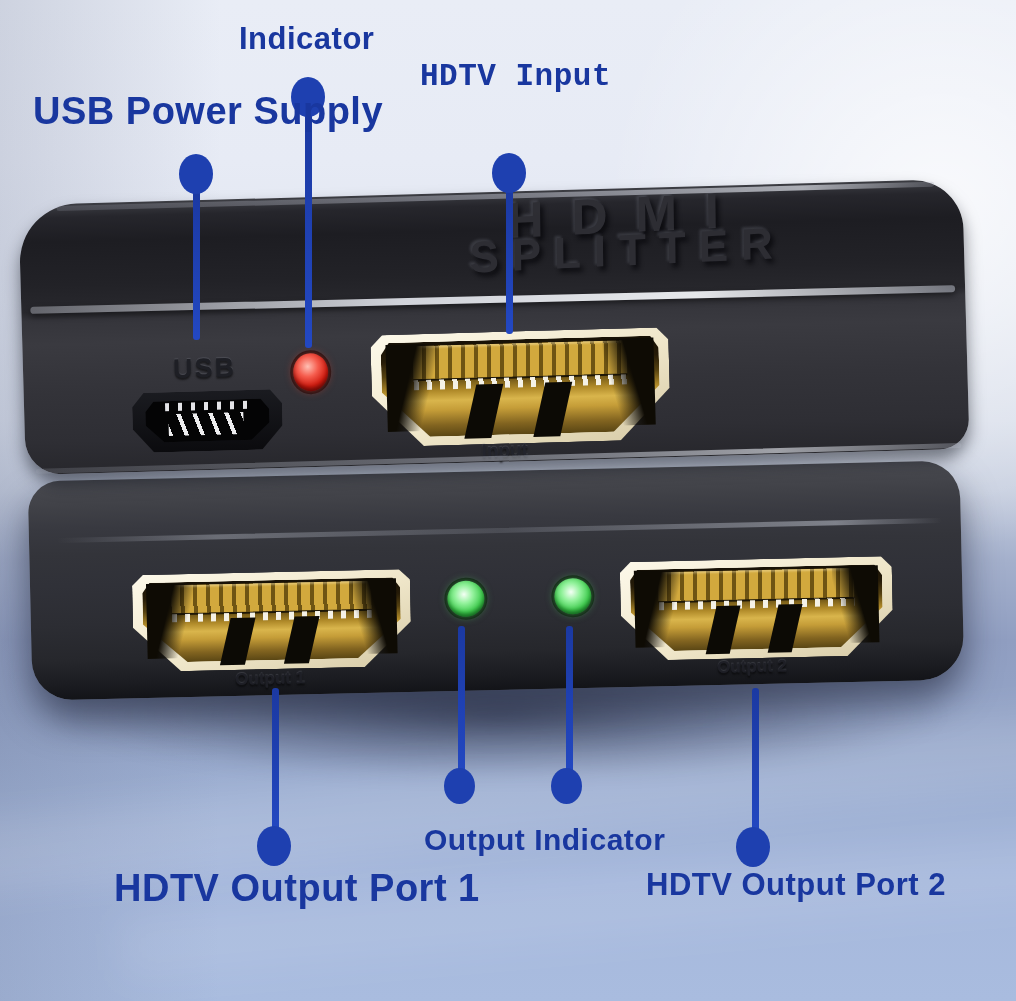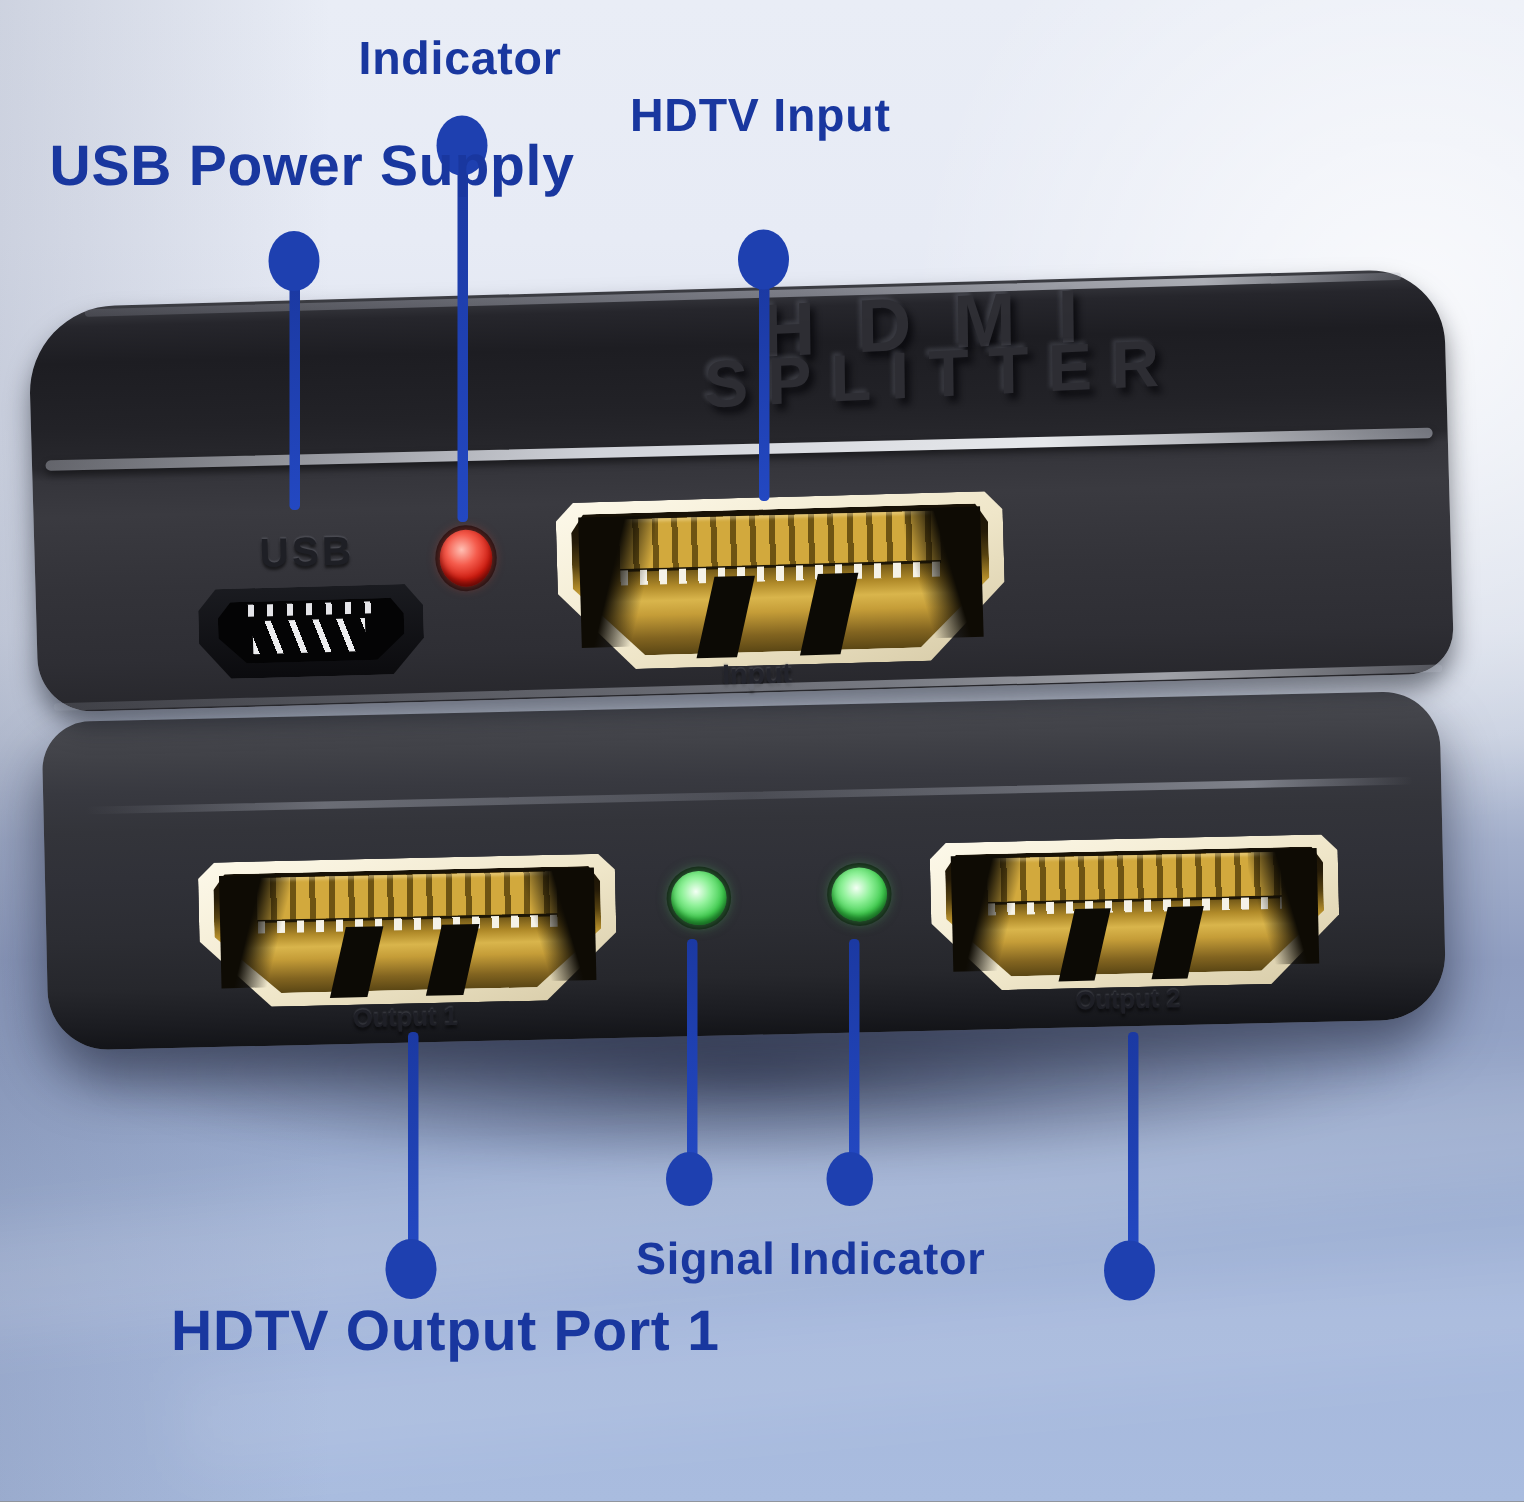--- a/index.html
+++ b/index.html
@@ -216,18 +216,19 @@
     <div class="c-dot" style="left:179px;top:154px;"></div>
     <div class="c-dot" style="left:291px;top:77px;"></div>
     <div class="c-dot" style="left:492px;top:153px;"></div>
     <div class="c-dot" style="left:257px;top:826px;"></div>
     <div class="c-dot" style="left:444px;top:768px;width:31px;height:36px;"></div>
     <div class="c-dot" style="left:551px;top:768px;width:31px;height:36px;"></div>
     <div class="c-dot" style="left:736px;top:827px;"></div>
 
     <div class="c-label" style="left:33px;top:90px;font-size:38px;">USB Power Supply</div>
     <div class="c-label" style="left:239px;top:21px;font-size:31px;">Indicator</div>
-    <div class="c-label" style="left:420px;top:59px;font-size:31px;">HDTV Input</div>
-    <div class="c-label" style="left:424px;top:823px;font-size:30px;">Signal Indicator</div>
+    <div class="c-label" style="left:420px;top:59px;font-size:31px;font-family:Liberation Mono, monospace;">HDTV Input</div>
+    <div class="c-label" style="left:424px;top:823px;font-size:30px;">Output Indicator</div>
     <div class="c-label" style="left:114px;top:867px;font-size:38px;">HDTV Output Port 1</div>
+    <div class="c-label" style="left:646px;top:867px;font-size:31px;">HDTV Output Port 2</div>
   </div>
 
 </div>
 
 </body></html>

